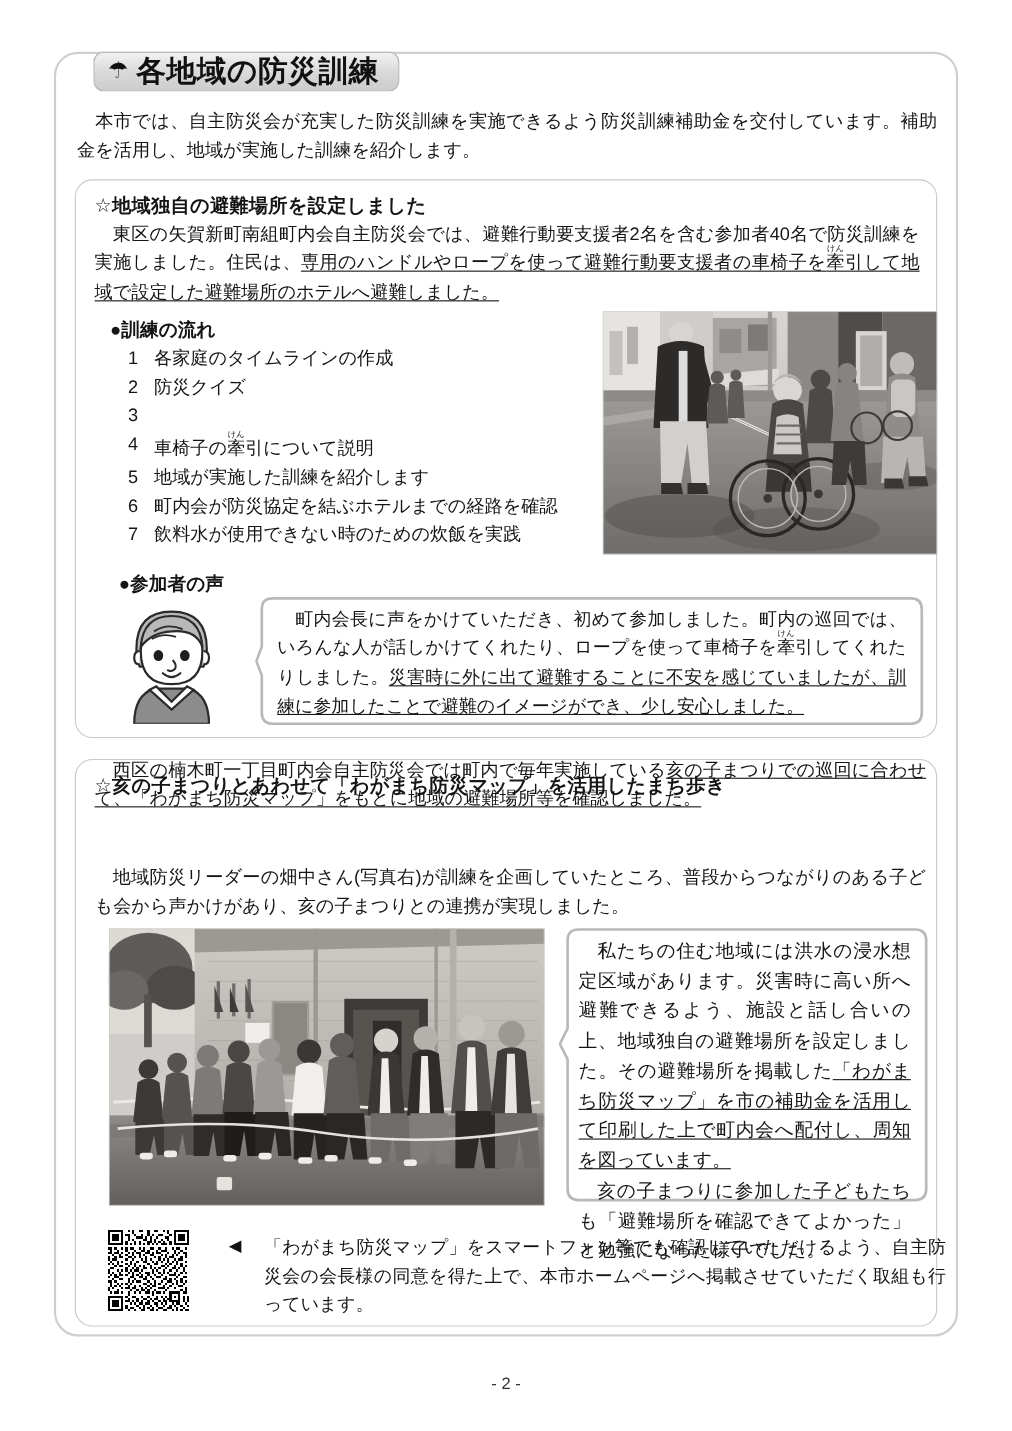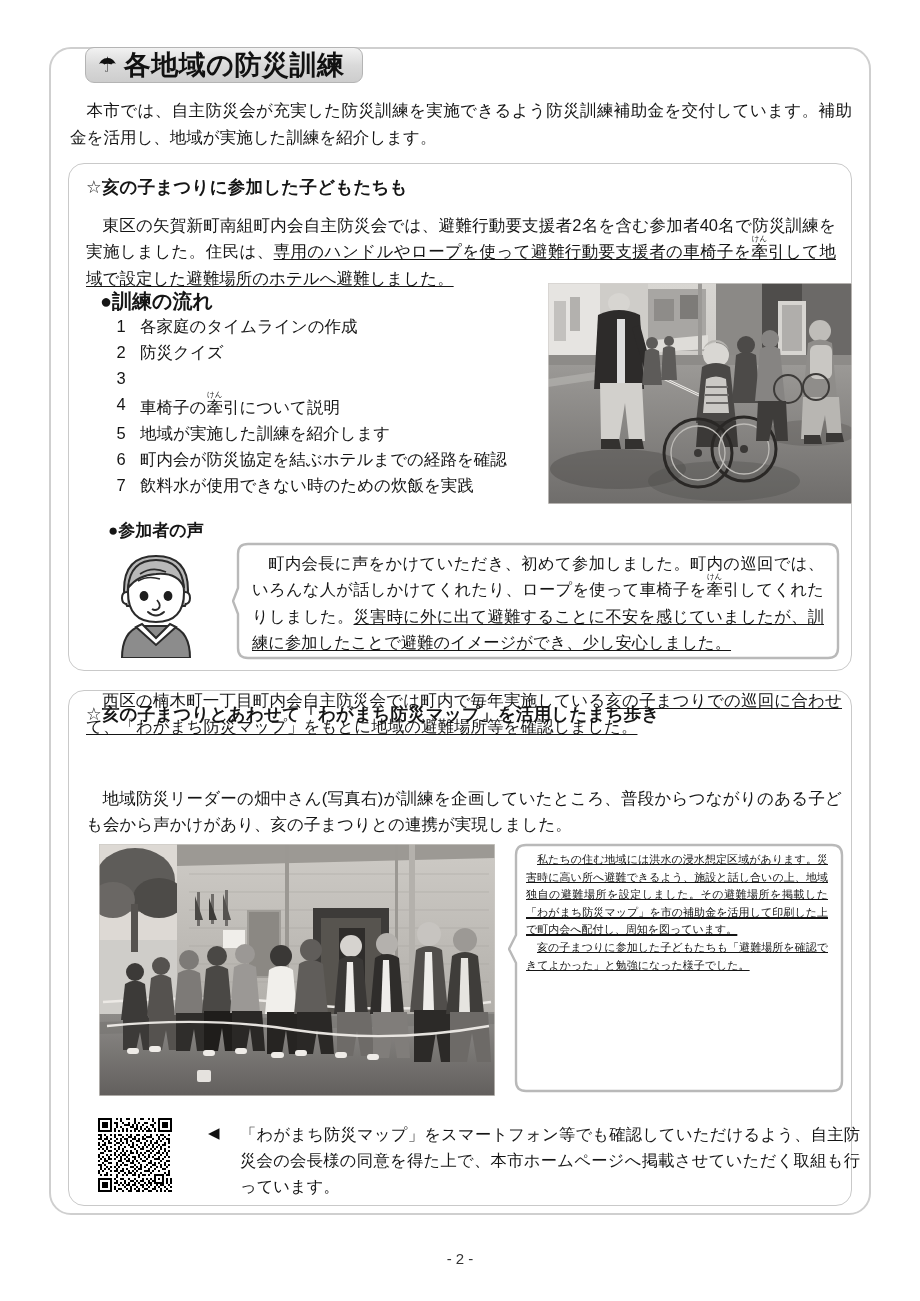--- a/index.html
+++ b/index.html
@@ -110,25 +110,25 @@
   ruby { ruby-align: center; }
   rt {
     font-size: 7.5px;
     line-height: 1;
     font-weight: normal;
     letter-spacing: 0;
   }
 
   
   #s1-heading { position: absolute; left: 86px; top: 175px; }
-  #s1-para    { position: absolute; left: 86px; top: 212px; width: 750px; }
+  #s1-para    { position: absolute; left: 86px; top: 200px; width: 750px; }
 
   #s1-flow-title {
     position: absolute; left: 100px; top: 288px;
-    font-size: 20px; font-weight: bold;
+    font-size: 17px; font-weight: bold;
   }
   #s1-flow-list {
     position: absolute; left: 114px; top: 313px;
     width: 440px;
     margin: 0; padding: 0; list-style: none;
   }
   #s1-flow-list li {
     font-size: 16.5px;
     line-height: 1.58;
     display: flex;
@@ -185,24 +185,23 @@
 
   #bubble-2 {
     position: absolute;
     left: 508px; top: 843px;
     width: 336px; height: 250px;
   }
   #bubble-2-text {
     position: absolute;
     left: 526px; top: 851px;
     width: 302px;
-    font-size: 11px;
+    font-size: 17px;
     line-height: 1.60;
     text-align: justify;
-    text-decoration: underline;
   }
   #bubble-2-text p { margin: 0; text-indent: 1em; }
 
   
   #qr-code {
     position: absolute;
     left: 98px; top: 1118px;
     width: 74px; height: 74px;
     background: #ffffff;
   }
@@ -241,21 +240,21 @@
 
 <div class="title-badge">
   <span class="umbrella-icon">☂</span>
   <span class="title-text">各地域の防災訓練</span>
 </div>
 
 <div class="intro">本市では、自主防災会が充実した防災訓練を実施できるよう防災訓練補助金を交付しています。補助金を活用し、地域が実施した訓練を紹介します。</div>
 
 <div class="section-box" id="section-1"></div>
 
-<h2 class="sec-heading" id="s1-heading">☆亥の子まつりに参加した子どもたちも</h2>
+<h2 class="sec-heading" id="s1-heading">☆地域独自の避難場所を設定しました</h2>
 
 <p class="para" id="s1-para"><span>東区の矢賀新町南組町内会自主防災会では、避難行動要支援者2名を含む参加者40名で防災訓練を実施しました。住民は、</span><span class="u">専用のハンドルやロープを使って避難行動要支援者の車椅子を</span><ruby class="u"><span>牽</span><rt>けん</rt></ruby><span class="u">引して地域で設定した避難場所のホテルへ避難しました。</span></p>
 
 <div id="s1-flow-title">●訓練の流れ</div>
 
 <ul id="s1-flow-list">
   <li>
       <span class="num">1</span>
       <span>各家庭のタイムラインの作成</span>
     </li>

